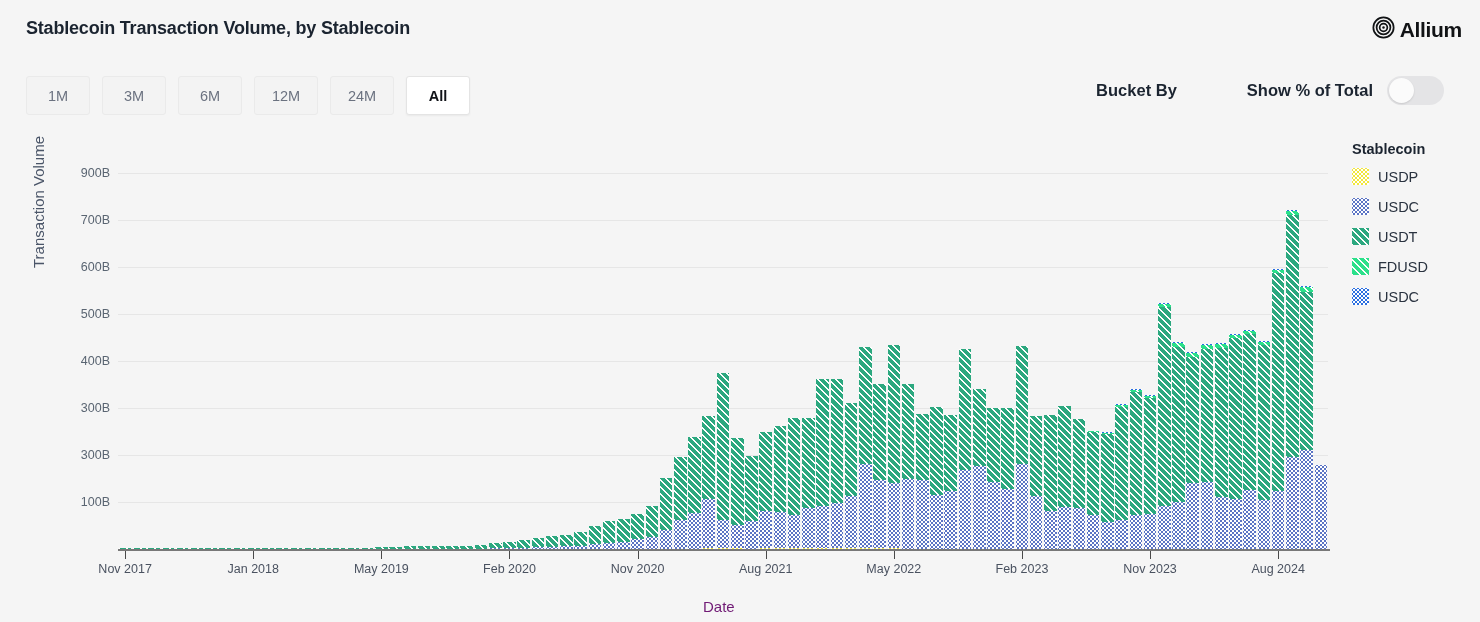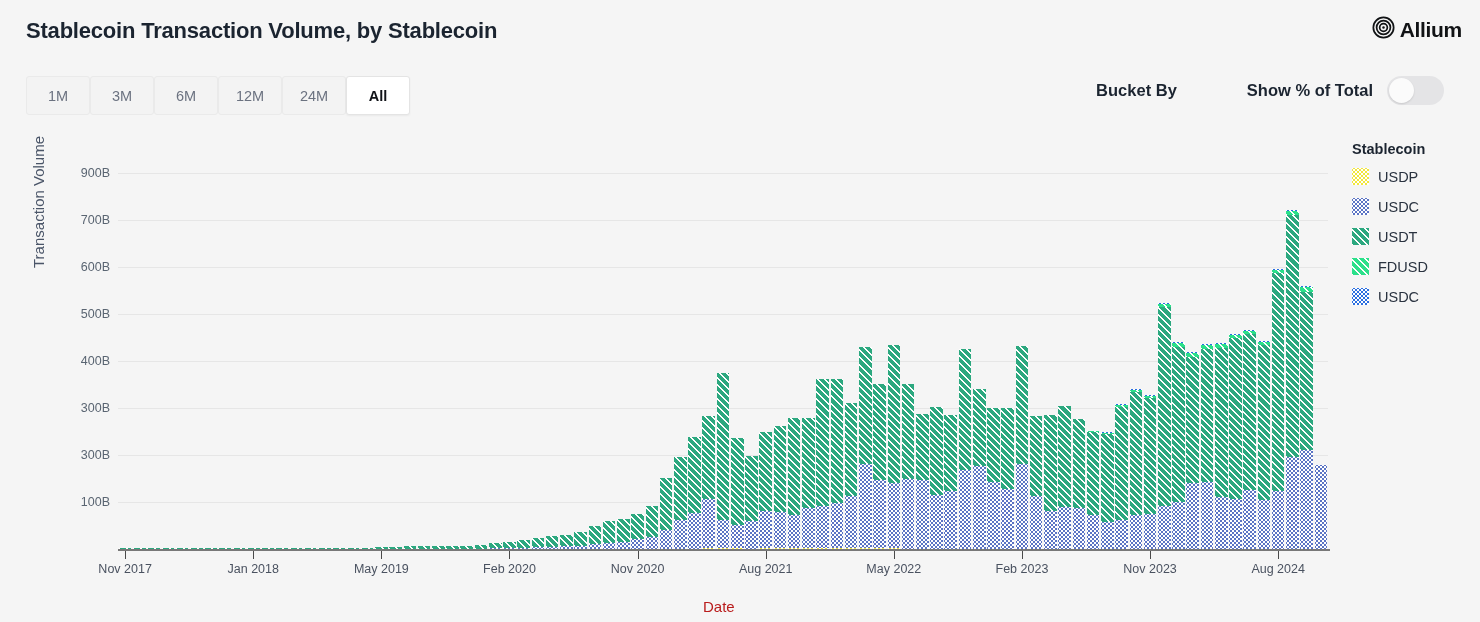--- a/index.html
+++ b/index.html
@@ -9,35 +9,35 @@
     background: #f5f5f5;
     font-family: "Liberation Sans", sans-serif;
     color: #1f2933;
     overflow: hidden;
     position: relative;
   }
 
   
   #chart-title {
     position: absolute; left: 26px; top: 18px;
-    font-size: 22px; font-weight: bold; color: #1b2430;
+    font-size: 18px; font-weight: bold; color: #1b2430;
     letter-spacing: -0.2px;
   }
   #brand-logo {
     position: absolute; right: 18px; top: 16px;
     display: flex; align-items: center; gap: 5px;
   }
   #brand-logo .logo-text {
     font-size: 21px; font-weight: bold; color: #111315; letter-spacing: -0.3px;
   }
 
   
   #range-buttons {
     position: absolute; left: 26px; top: 76px;
-    display: flex; gap: 0;
+    display: flex; gap: 12px;
   }
   .range-btn {
     width: 64px; height: 39px;
     display: flex; align-items: center; justify-content: center;
     font-size: 14.5px; color: #6b7280;
     background: #f3f3f3; border: 1px solid #eaeaea;
     border-radius: 3px; cursor: pointer; user-select: none;
   }
   .range-btn.active {
     background: #ffffff; color: #111318; font-weight: bold;
@@ -70,21 +70,21 @@
 
   
   #plot-wrap { position: absolute; left: 0; top: 0; width: 1480px; height: 622px; }
   #y-axis-title {
     position: absolute; left: 30px; top: 268px;
     transform: rotate(-90deg); transform-origin: left top;
     font-size: 15px; color: #4a5568; white-space: nowrap;
   }
   #x-axis-title {
     position: absolute; left: 703px; top: 598px;
-    font-size: 15px; color: #b91c1c;
+    font-size: 15px; color: #701a75;
   }
 
   .ytick-label {
     position: absolute; right: 0; font-size: 12.5px; color: #5a6572;
     text-align: right; transform: translateY(-50%);
   }
   .ytick-holder { position: absolute; left: 62px; width: 48px; top: 0; height: 100%; }
   .gridline { position: absolute; height: 1px; background: #e6e6e6; }
   .xtick-mark { position: absolute; width: 1px; background: #4a4a4a; }
   .xtick-label {

